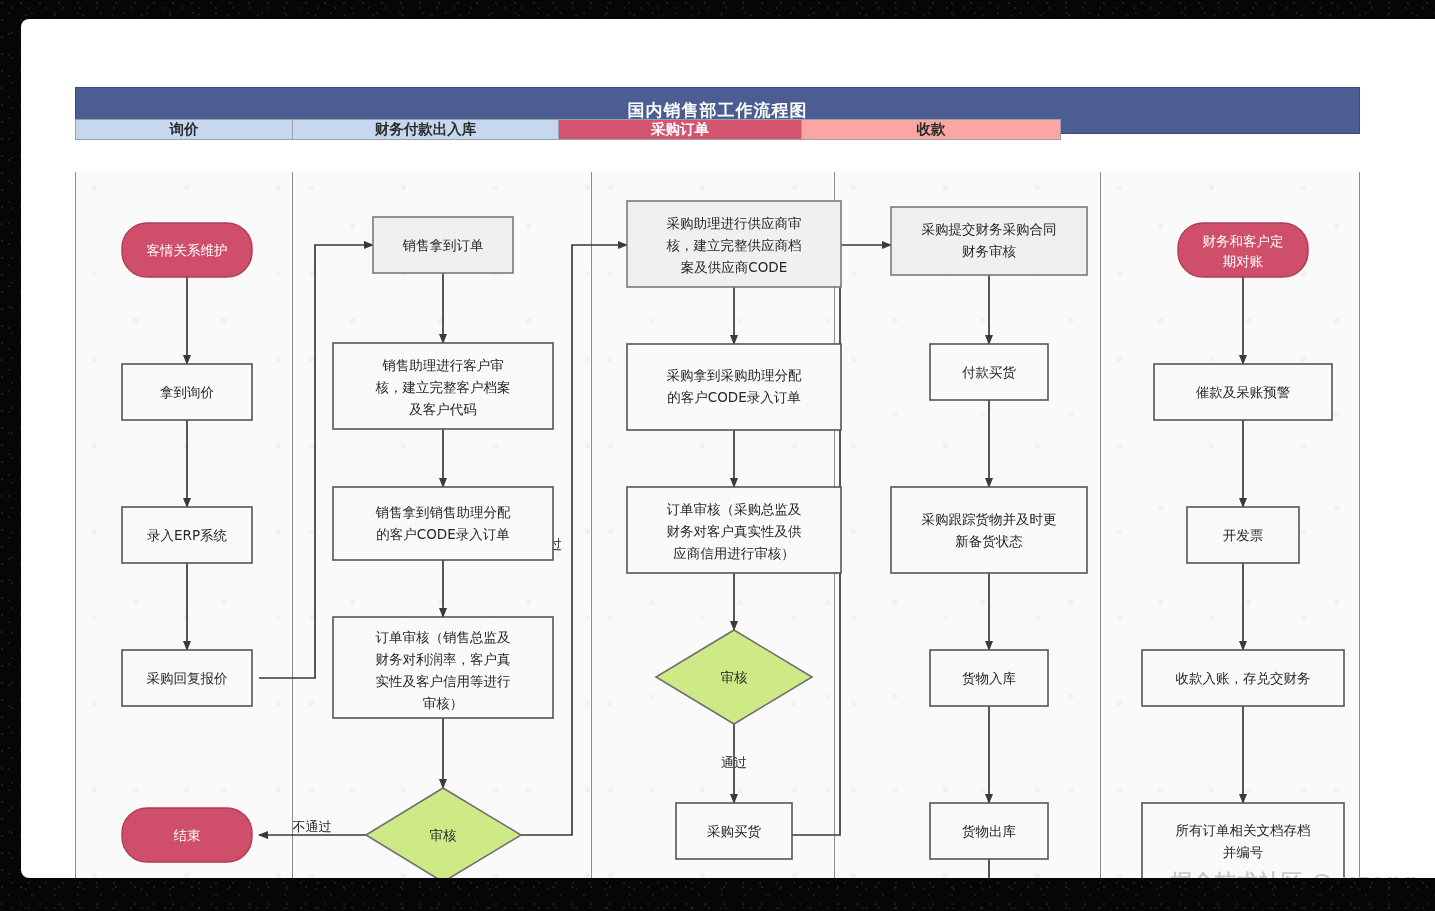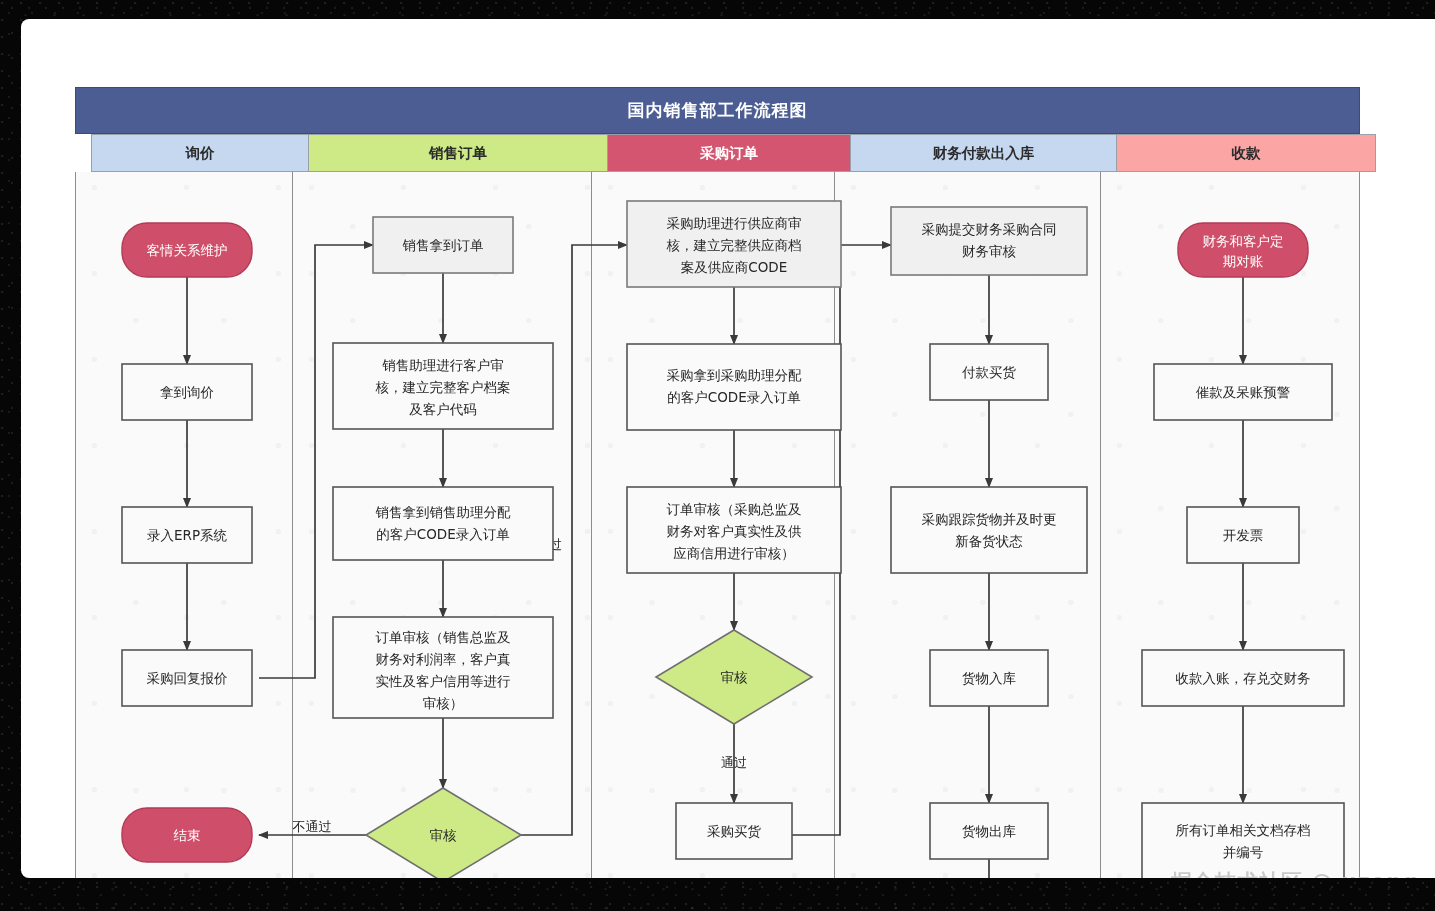--- a/index.html
+++ b/index.html
@@ -33,23 +33,22 @@
   }
   .title-bar{
     position:absolute;left:0;top:0;width:1285px;height:47px;
     background:#4b5d93;border:1px solid #3b4a77;
     box-sizing:border-box;
     color:#ffffff;font-size:17px;font-weight:bold;
     display:flex;align-items:center;justify-content:center;
     letter-spacing:1px;
   }
   .lane-headers{
-    position:absolute;left:0;top:47px;width:1285px;height:38px;
+    position:absolute;left:0;top:32px;width:1285px;height:21px;
     display:flex;
-    margin-left:16px;
   }
   .lane-head{
     box-sizing:border-box;border:1px solid #9aa0aa;border-left:none;
     display:flex;align-items:center;justify-content:center;
     font-size:14.5px;font-weight:bold;color:#2b2b2b;
   }
   .lane-head:first-child{border-left:1px solid #9aa0aa;}
   .lane-body-wrap{
     position:absolute;left:0;top:85px;width:1285px;height:715px;
     display:flex;
@@ -93,23 +92,22 @@
 
 <div id="frame">
   <div id="card">
 
     <div id="diagram">
 
       <div class="title-bar">国内销售部工作流程图</div>
 
       <div class="lane-headers">
         <div class="lane-head" style="width:218px;background:#c5d8f0;">询价</div>
-        <div class="lane-head" style="width:299px;background:#cdea86;">销售订单</div>
+        <div class="lane-head" style="width:266px;background:#c5d8f0;">财务付款出入库</div>
         <div class="lane-head" style="width:243px;background:#d3556f;color:#fff;">采购订单</div>
-        <div class="lane-head" style="width:266px;background:#c5d8f0;">财务付款出入库</div>
         <div class="lane-head" style="width:259px;background:#fca5a5;">收款</div>
       </div>
 
       <div class="lane-body-wrap">
         <div class="lane-body" style="width:218px;"></div>
         <div class="lane-body" style="width:299px;"></div>
         <div class="lane-body" style="width:243px;"></div>
         <div class="lane-body" style="width:266px;"></div>
         <div class="lane-body" style="width:259px;"></div>
       </div>

